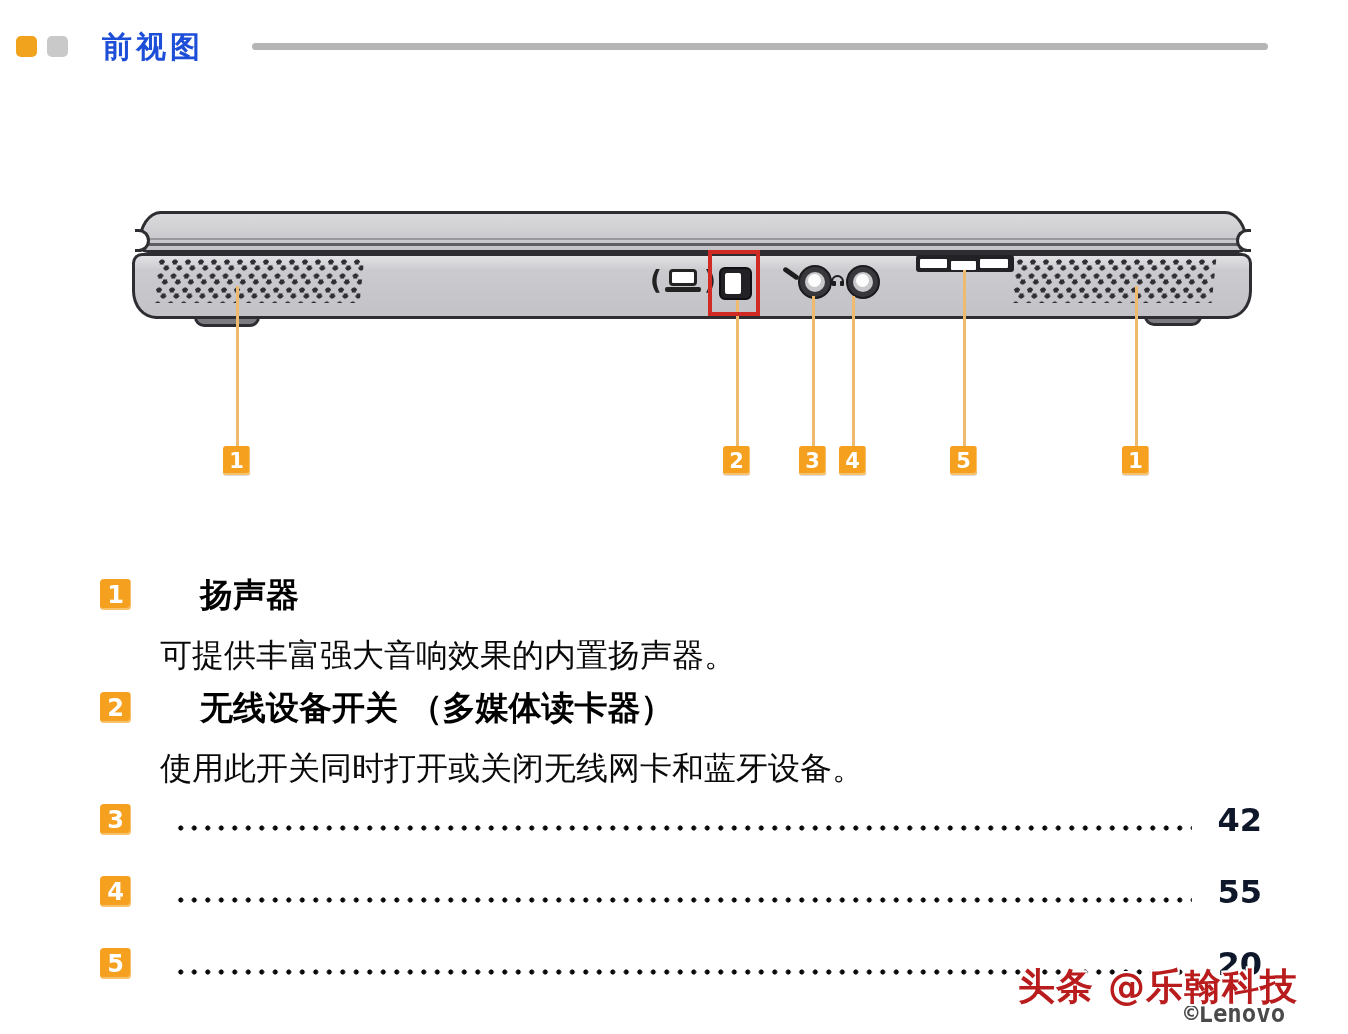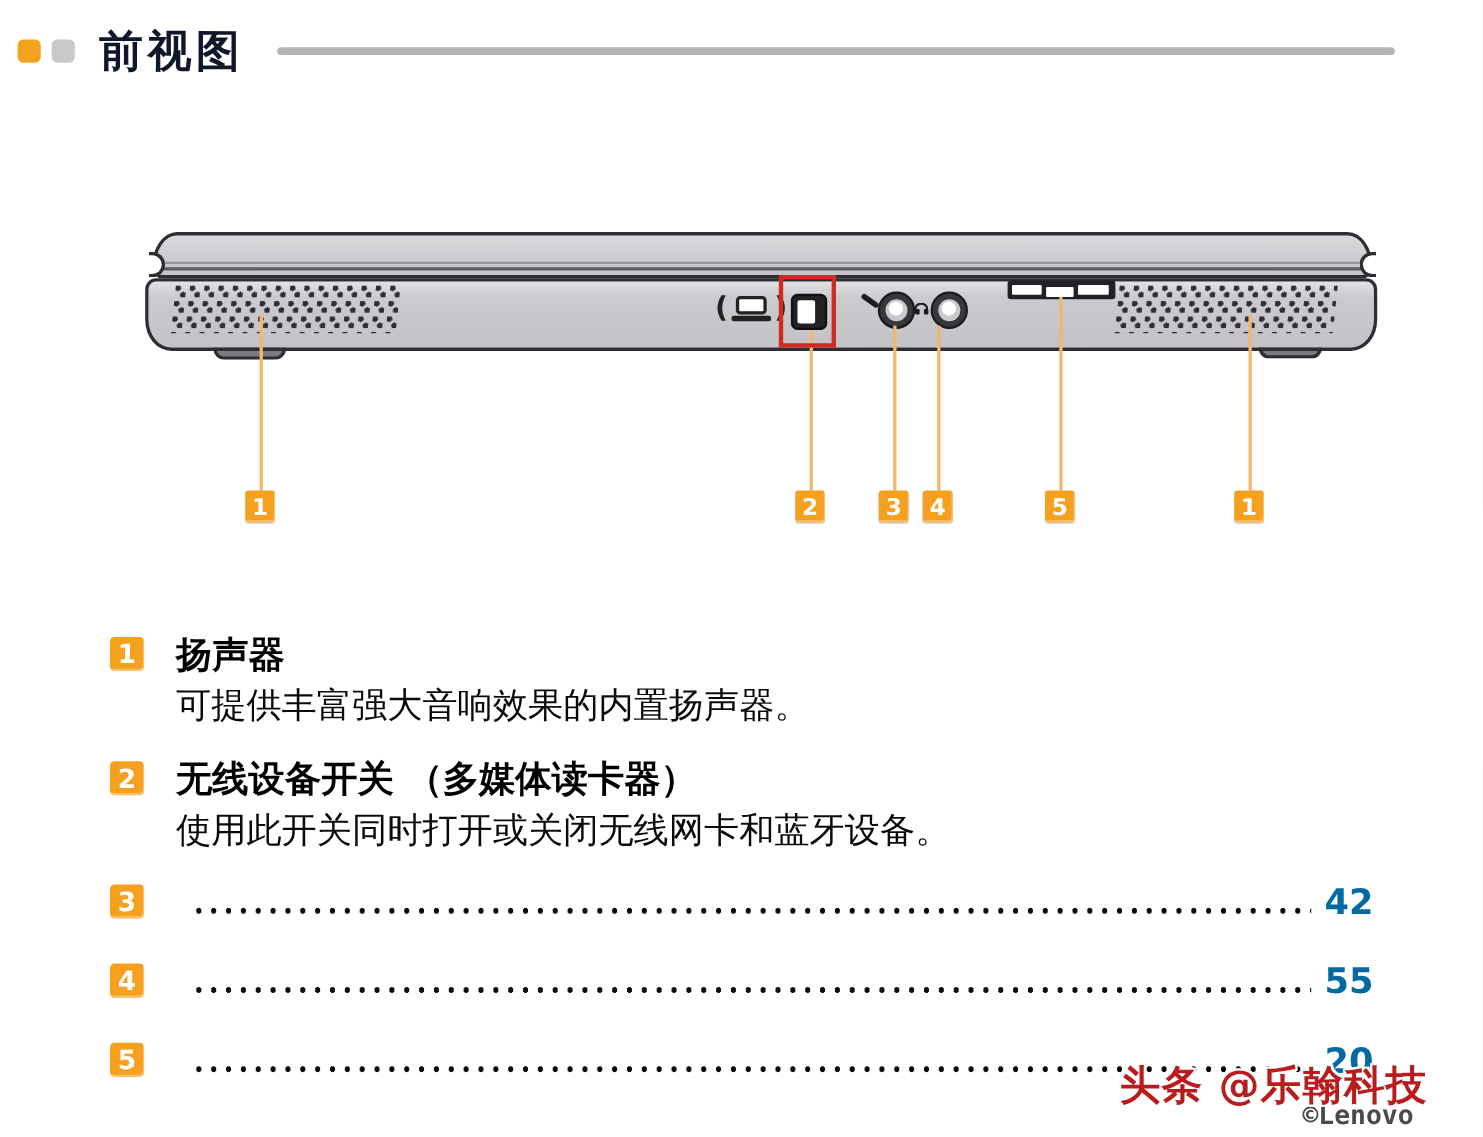--- a/index.html
+++ b/index.html
@@ -8,22 +8,22 @@
   .page {
     position:relative; width:1348px; height:1034px; background:#ffffff;
     overflow:hidden; margin:0 auto;
   }
 
   
   .sq { position:absolute; width:21px; height:21px; border-radius:5px; }
   .sq-orange { left:16px; top:36px; background:#F2A31D; }
   .sq-gray   { left:47px; top:36px; background:#C9C9C9; }
   .page-title {
-    position:absolute; left:90px; top:18px; font-size:40px; font-weight:bold;
-    color:#0f172a; letter-spacing:4px; line-height:58px;
+    position:absolute; left:102px; top:18px; font-size:30px; font-weight:bold;
+    color:#1d4ed8; letter-spacing:4px; line-height:58px;
   }
   .h-rule { position:absolute; left:252px; top:43px; width:1016px; height:7px;
     background:#B5B5B5; border-radius:4px; }
 
   
   .laptop { position:absolute; left:130px; top:205px; width:1126px; height:136px; }
   .foot { position:absolute; height:14px; background:#7c7c80; border:3px solid #2e2e32;
     border-top:none; border-radius:0 0 10px 10px; z-index:0; }
   .foot-l { left:64px; top:108px; width:66px; }
   .foot-r { left:1014px; top:107px; width:58px; }
@@ -89,29 +89,29 @@
     background:#F5A01E; border-radius:3px; color:#fff; font-weight:bold; font-size:21px;
     display:flex; align-items:center; justify-content:center;
     box-shadow: inset -1px -2px 0 rgba(255,255,255,.35), 0 1px 1px rgba(0,0,0,.15); }
 
   
   .legend-row { position:absolute; left:100px; right:86px; display:flex; align-items:flex-start; }
   .lbadge { flex:none; width:31px; height:31px; margin-right:29px; margin-top:4px;
     background:#F5A01E; border-radius:4px; color:#fff; font-weight:bold; font-size:24px;
     display:flex; align-items:center; justify-content:center;
     box-shadow: inset -1px -2px 0 rgba(255,255,255,.35); }
-  .ltitle { font-weight:bold; font-size:33px; line-height:40px; color:#000; white-space:nowrap; }
+  .ltitle { font-weight:bold; font-size:33px; line-height:40px; color:#000; white-space:nowrap;margin-left:40px; }
   .ldesc { font-family:"DejaVu Serif","Liberation Serif",serif; font-size:32px;
-    line-height:40px; color:#0a0a0a; margin-top:6px; white-space:nowrap; }
+    line-height:40px; color:#0a0a0a; margin-top:20px; white-space:nowrap; }
   .dots { flex:1; height:40px; margin:0 12px 0 14px;
     background-image:radial-gradient(circle 2.5px,#0a0a0a 97%,transparent 100%);
     background-size:13.5px 13.5px; background-repeat:repeat-x;
     background-position:0 21px; }
-  .page-num { flex:none; width:58px; font-weight:bold;
-    font-size:32px; line-height:40px; color:#0369a1; }
+  .page-num { flex:none; width:58px; text-align:right; font-weight:bold;
+    font-size:32px; line-height:40px; color:#0f172a; }
 
   
   .watermark { position:absolute; left:1018px; top:962px; z-index:9; font-size:37px;
     font-weight:bold; color:#b91c1c; letter-spacing:1px; white-space:nowrap;
     text-shadow:-2px -2px 0 #fff, 2px -2px 0 #fff, -2px 2px 0 #fff, 2px 2px 0 #fff,
       0 2px 0 #fff, 2px 0 0 #fff, 0 -2px 0 #fff, -2px 0 0 #fff; }
   .watermark-sub { position:absolute; left:1184px; top:1000px; z-index:8;
     font-family:"DejaVu Sans Mono","Liberation Mono",monospace;
     font-size:24px; font-weight:bold; color:#4a4a4a; }
 </style>

